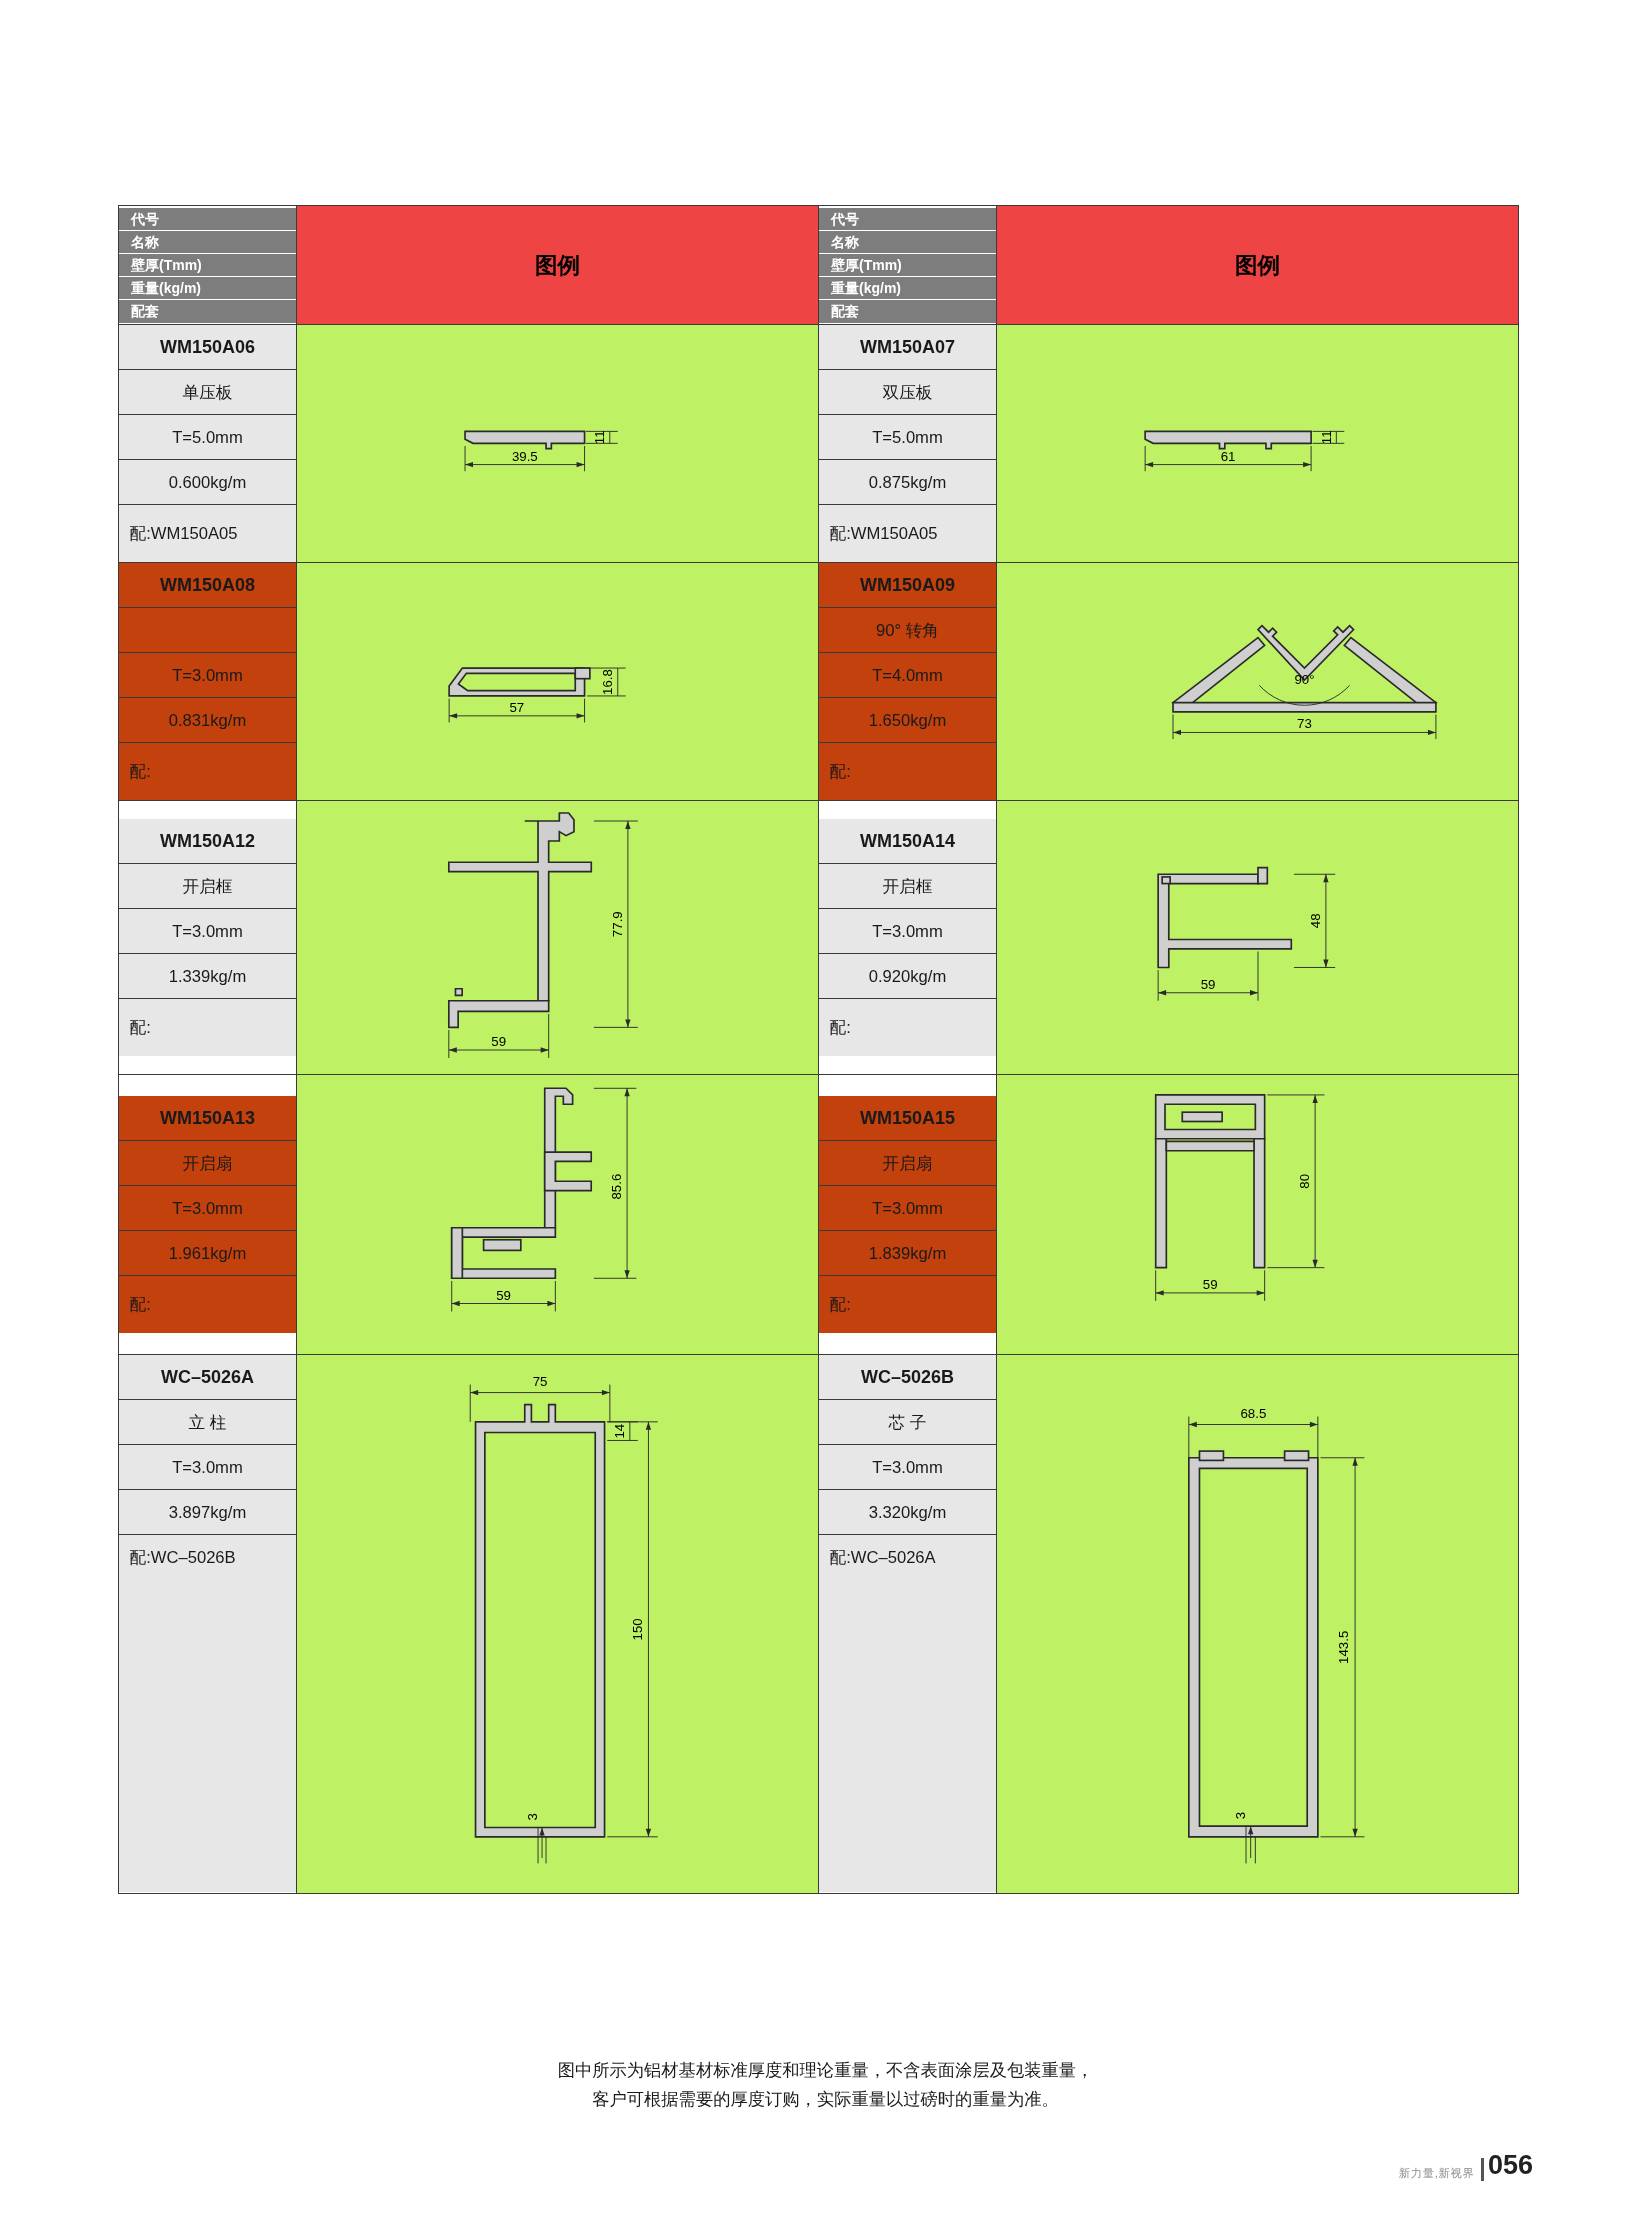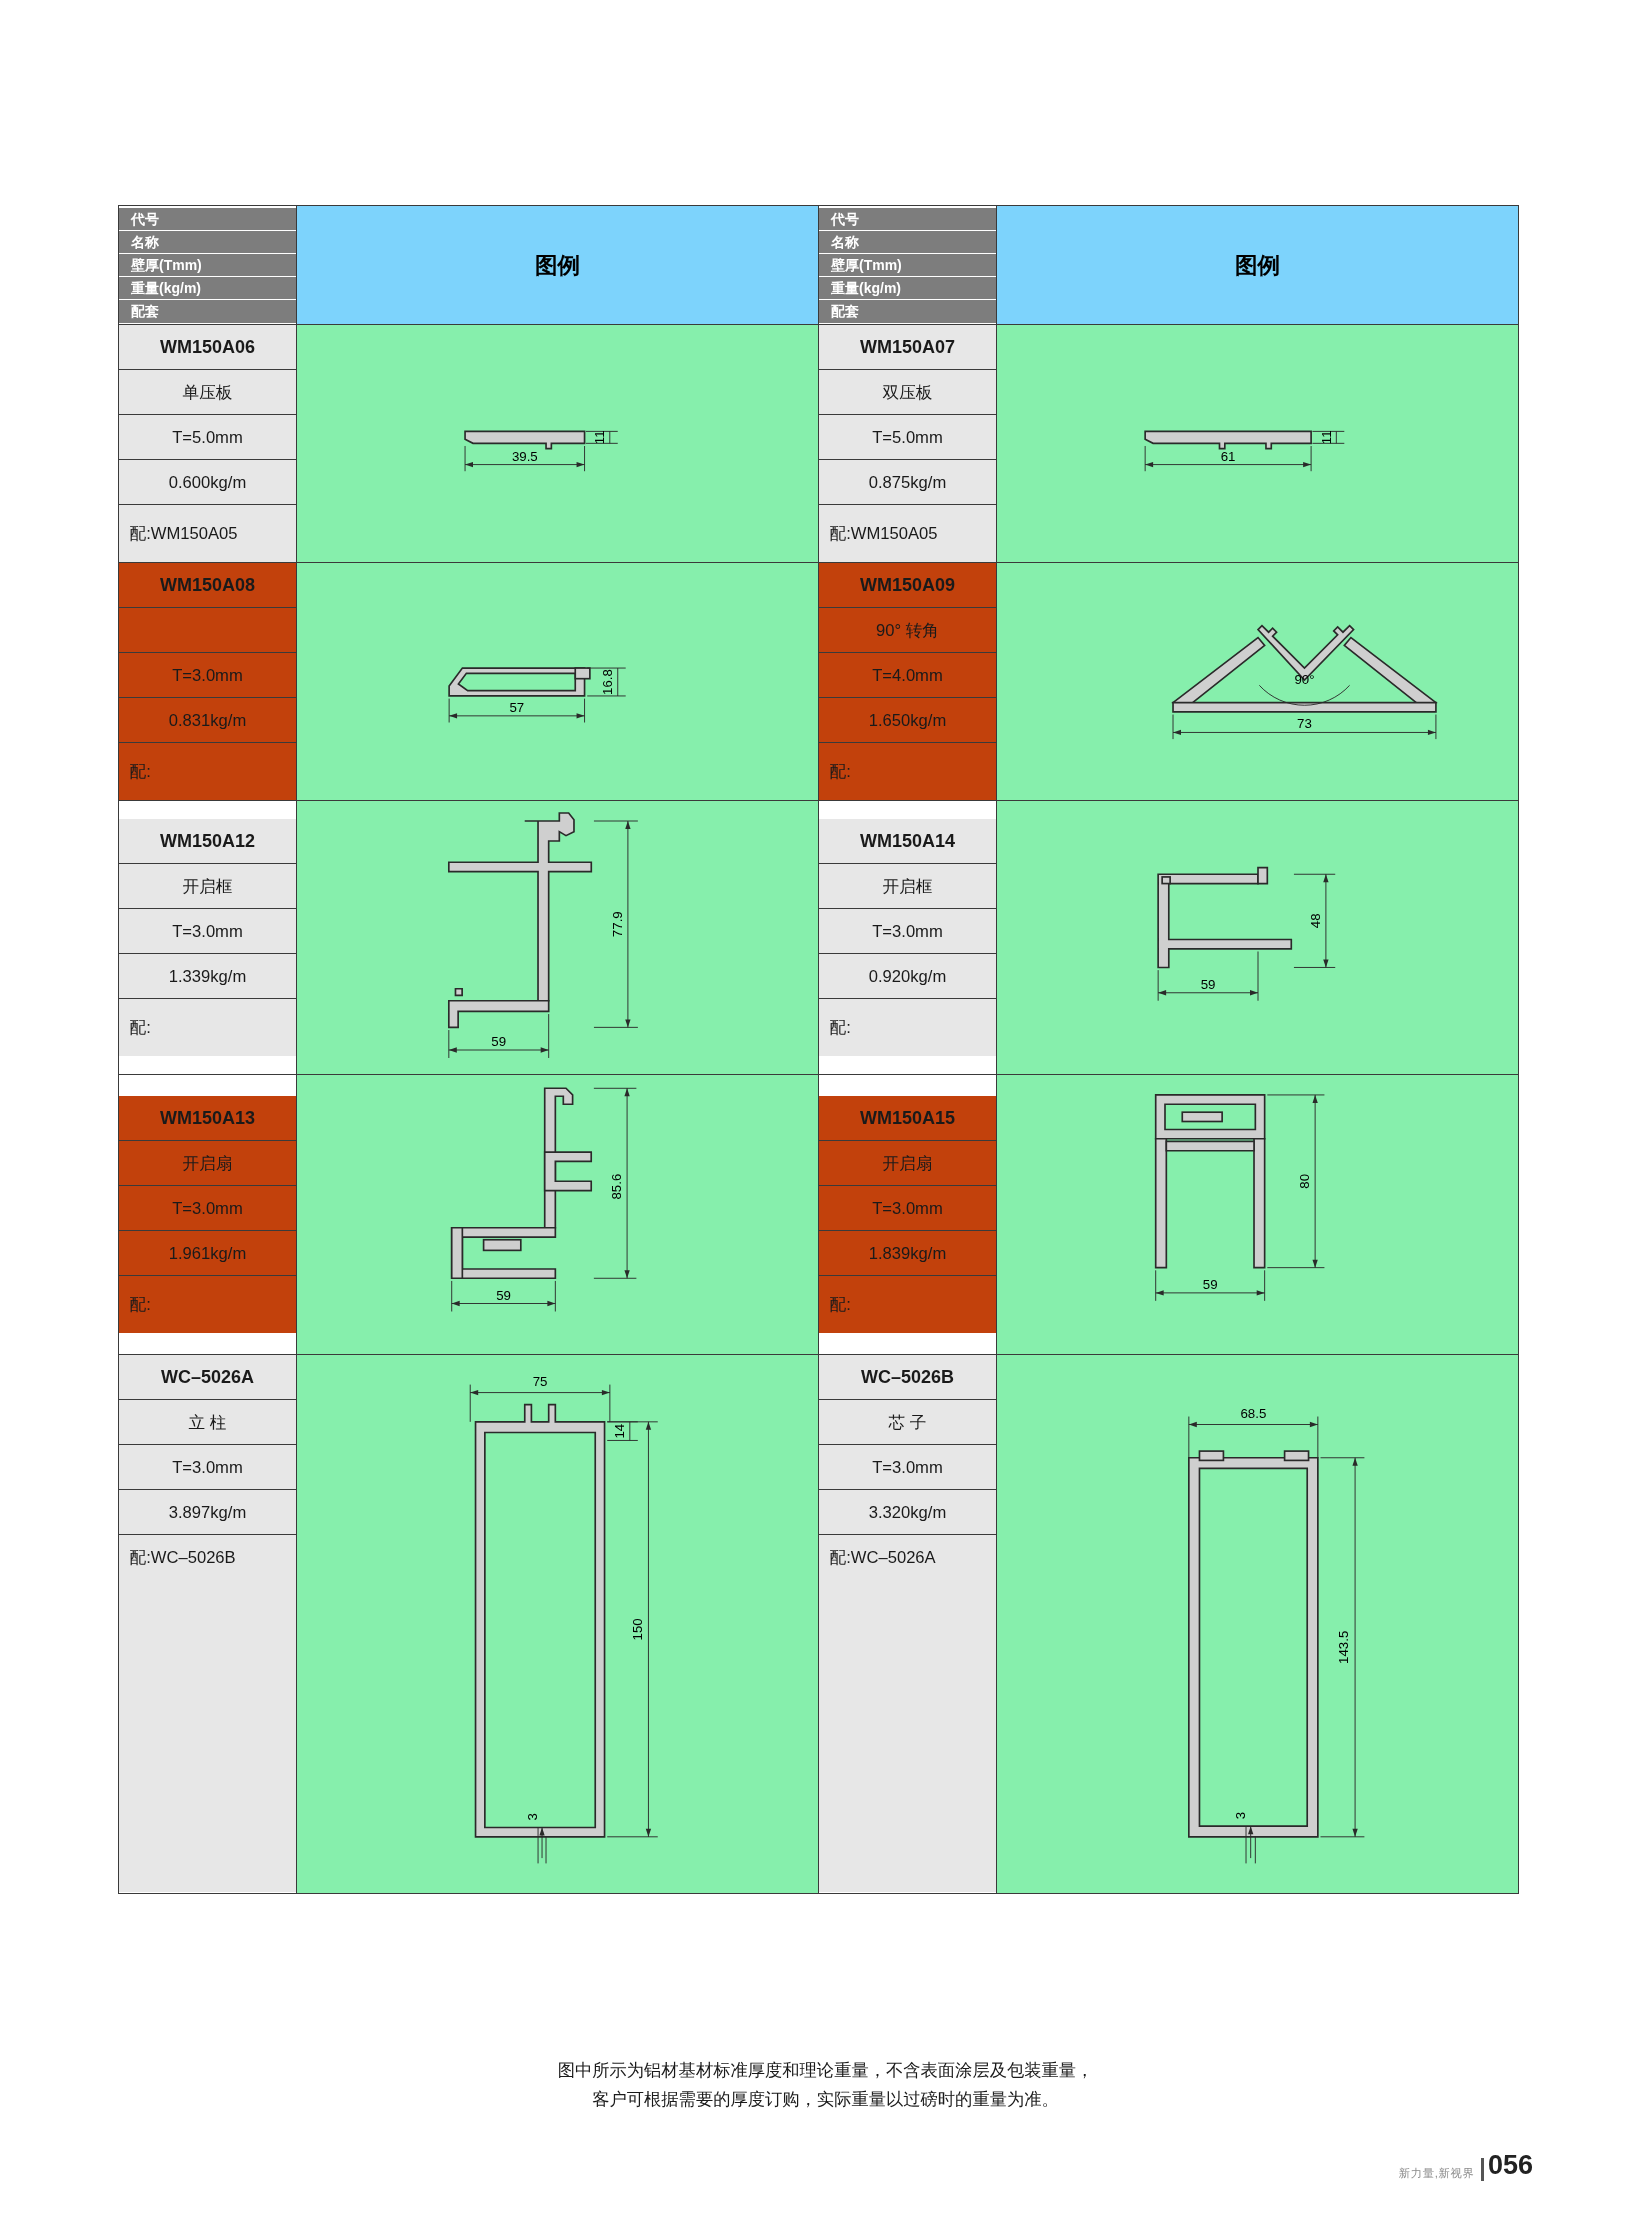--- a/index.html
+++ b/index.html
@@ -57,21 +57,21 @@
     color: #ffffff;
     font-size: 14px;
     font-weight: bold;
     padding-left: 12px;
     box-sizing: border-box;
     border-bottom: 0.7px solid #ffffff;
     white-space: nowrap;
   }
   .hdr-row:last-child { border-bottom: none; }
   .hdr-fig {
-    background: #7dd3fc;
+    background: #ef4444;
     text-align: center;
     font-size: 22.6px;
     font-weight: bold;
     color: #000;
     height: 118px;
   }
 
   
   .spec-stack { display: block; }
   .spec-line {
@@ -92,21 +92,21 @@
     font-size: 18px;
   }
   .spec-line.tail { border-bottom: none; }
 
   
   .bg-grey .spec-line { background: #e7e7e7; }
   .bg-cream .spec-line { background: #c2410c; }
   .cell-white { background: #ffffff; }
 
   .fig-cell {
-    background: #86efac;
+    background: #bef264;
     text-align: center;
     position: relative;
   }
   svg { display: block; margin: 0 auto; }
 
   .footnote {
     position: absolute;
     left: 0;
     top: 2056px;
     width: 1651px;

